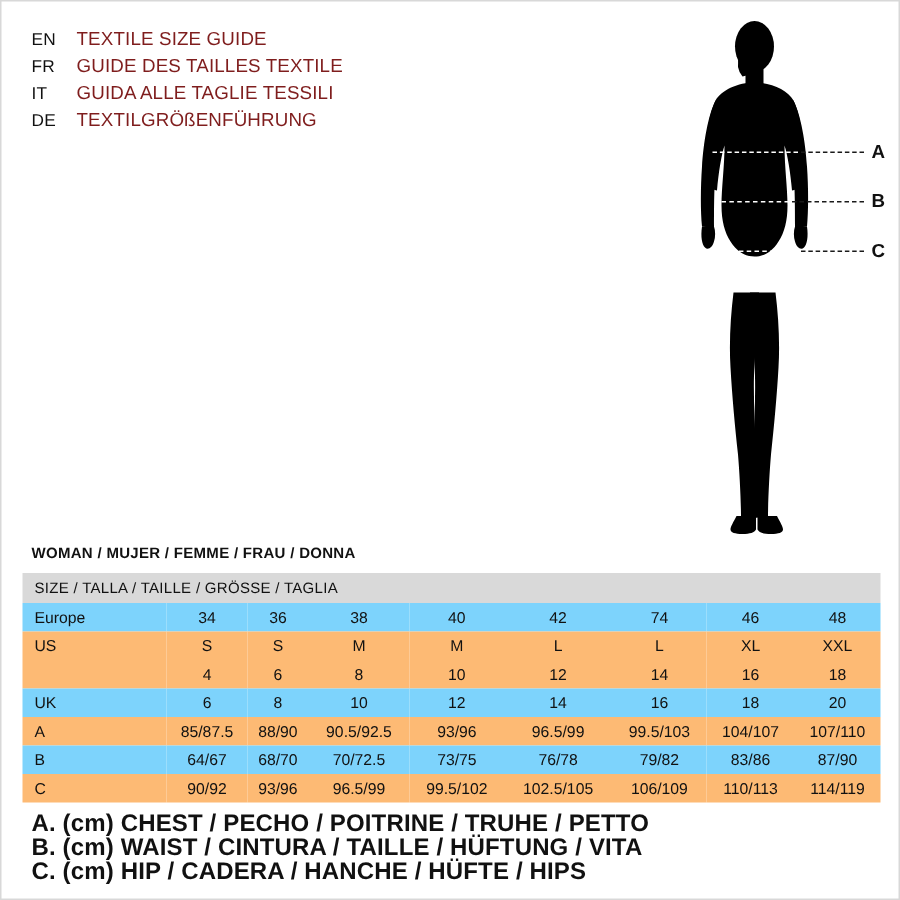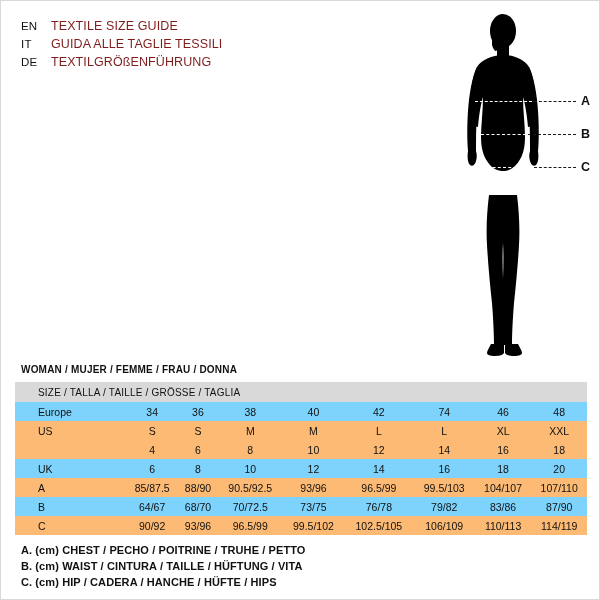--- a/index.html
+++ b/index.html
@@ -95,21 +95,21 @@
     font-size: 10.5px;
   }
   table.size-table td {
     padding: 2px 0 2px 0;
     text-align: center;
     color: #111;
     height: 15px;
   }
   table.size-table td.rowhead {
     text-align: left;
-    padding-left: 23px;
+    padding-left: 8px;
     width: 88px;
   }
   tr.head-row td {
     background: #d9d9d9;
     font-size: 10px;
     letter-spacing: 0.2px;
     height: 16px;
   }
   tr.shaded td {
     background: #fdba74;
@@ -118,36 +118,40 @@
     background: #7dd3fc;
   }
 
   
   .legend {
     position: absolute;
     top: 541px;
     left: 20px;
   }
   .legend-row {
-    font-size: 11px;
+    font-size: 16px;
     font-weight: bold;
     line-height: 16px;
     letter-spacing: 0.1px;
     color: #111;
   }
 </style>
 </head>
 <body>
 
 <div class="page">
 
   <div class="lang-block">
     <div class="lang-row">
       <span class="lang-code">EN</span>
       <span class="lang-title">TEXTILE SIZE GUIDE</span>
+    </div>
+    <div class="lang-row">
+      <span class="lang-code">FR</span>
+      <span class="lang-title">GUIDE DES TAILLES TEXTILE</span>
     </div>
     <div class="lang-row">
       <span class="lang-code">IT</span>
       <span class="lang-title">GUIDA ALLE TAGLIE TESSILI</span>
     </div>
     <div class="lang-row">
       <span class="lang-code">DE</span>
       <span class="lang-title">TEXTILGRÖßENFÜHRUNG</span>
     </div>
   </div>

